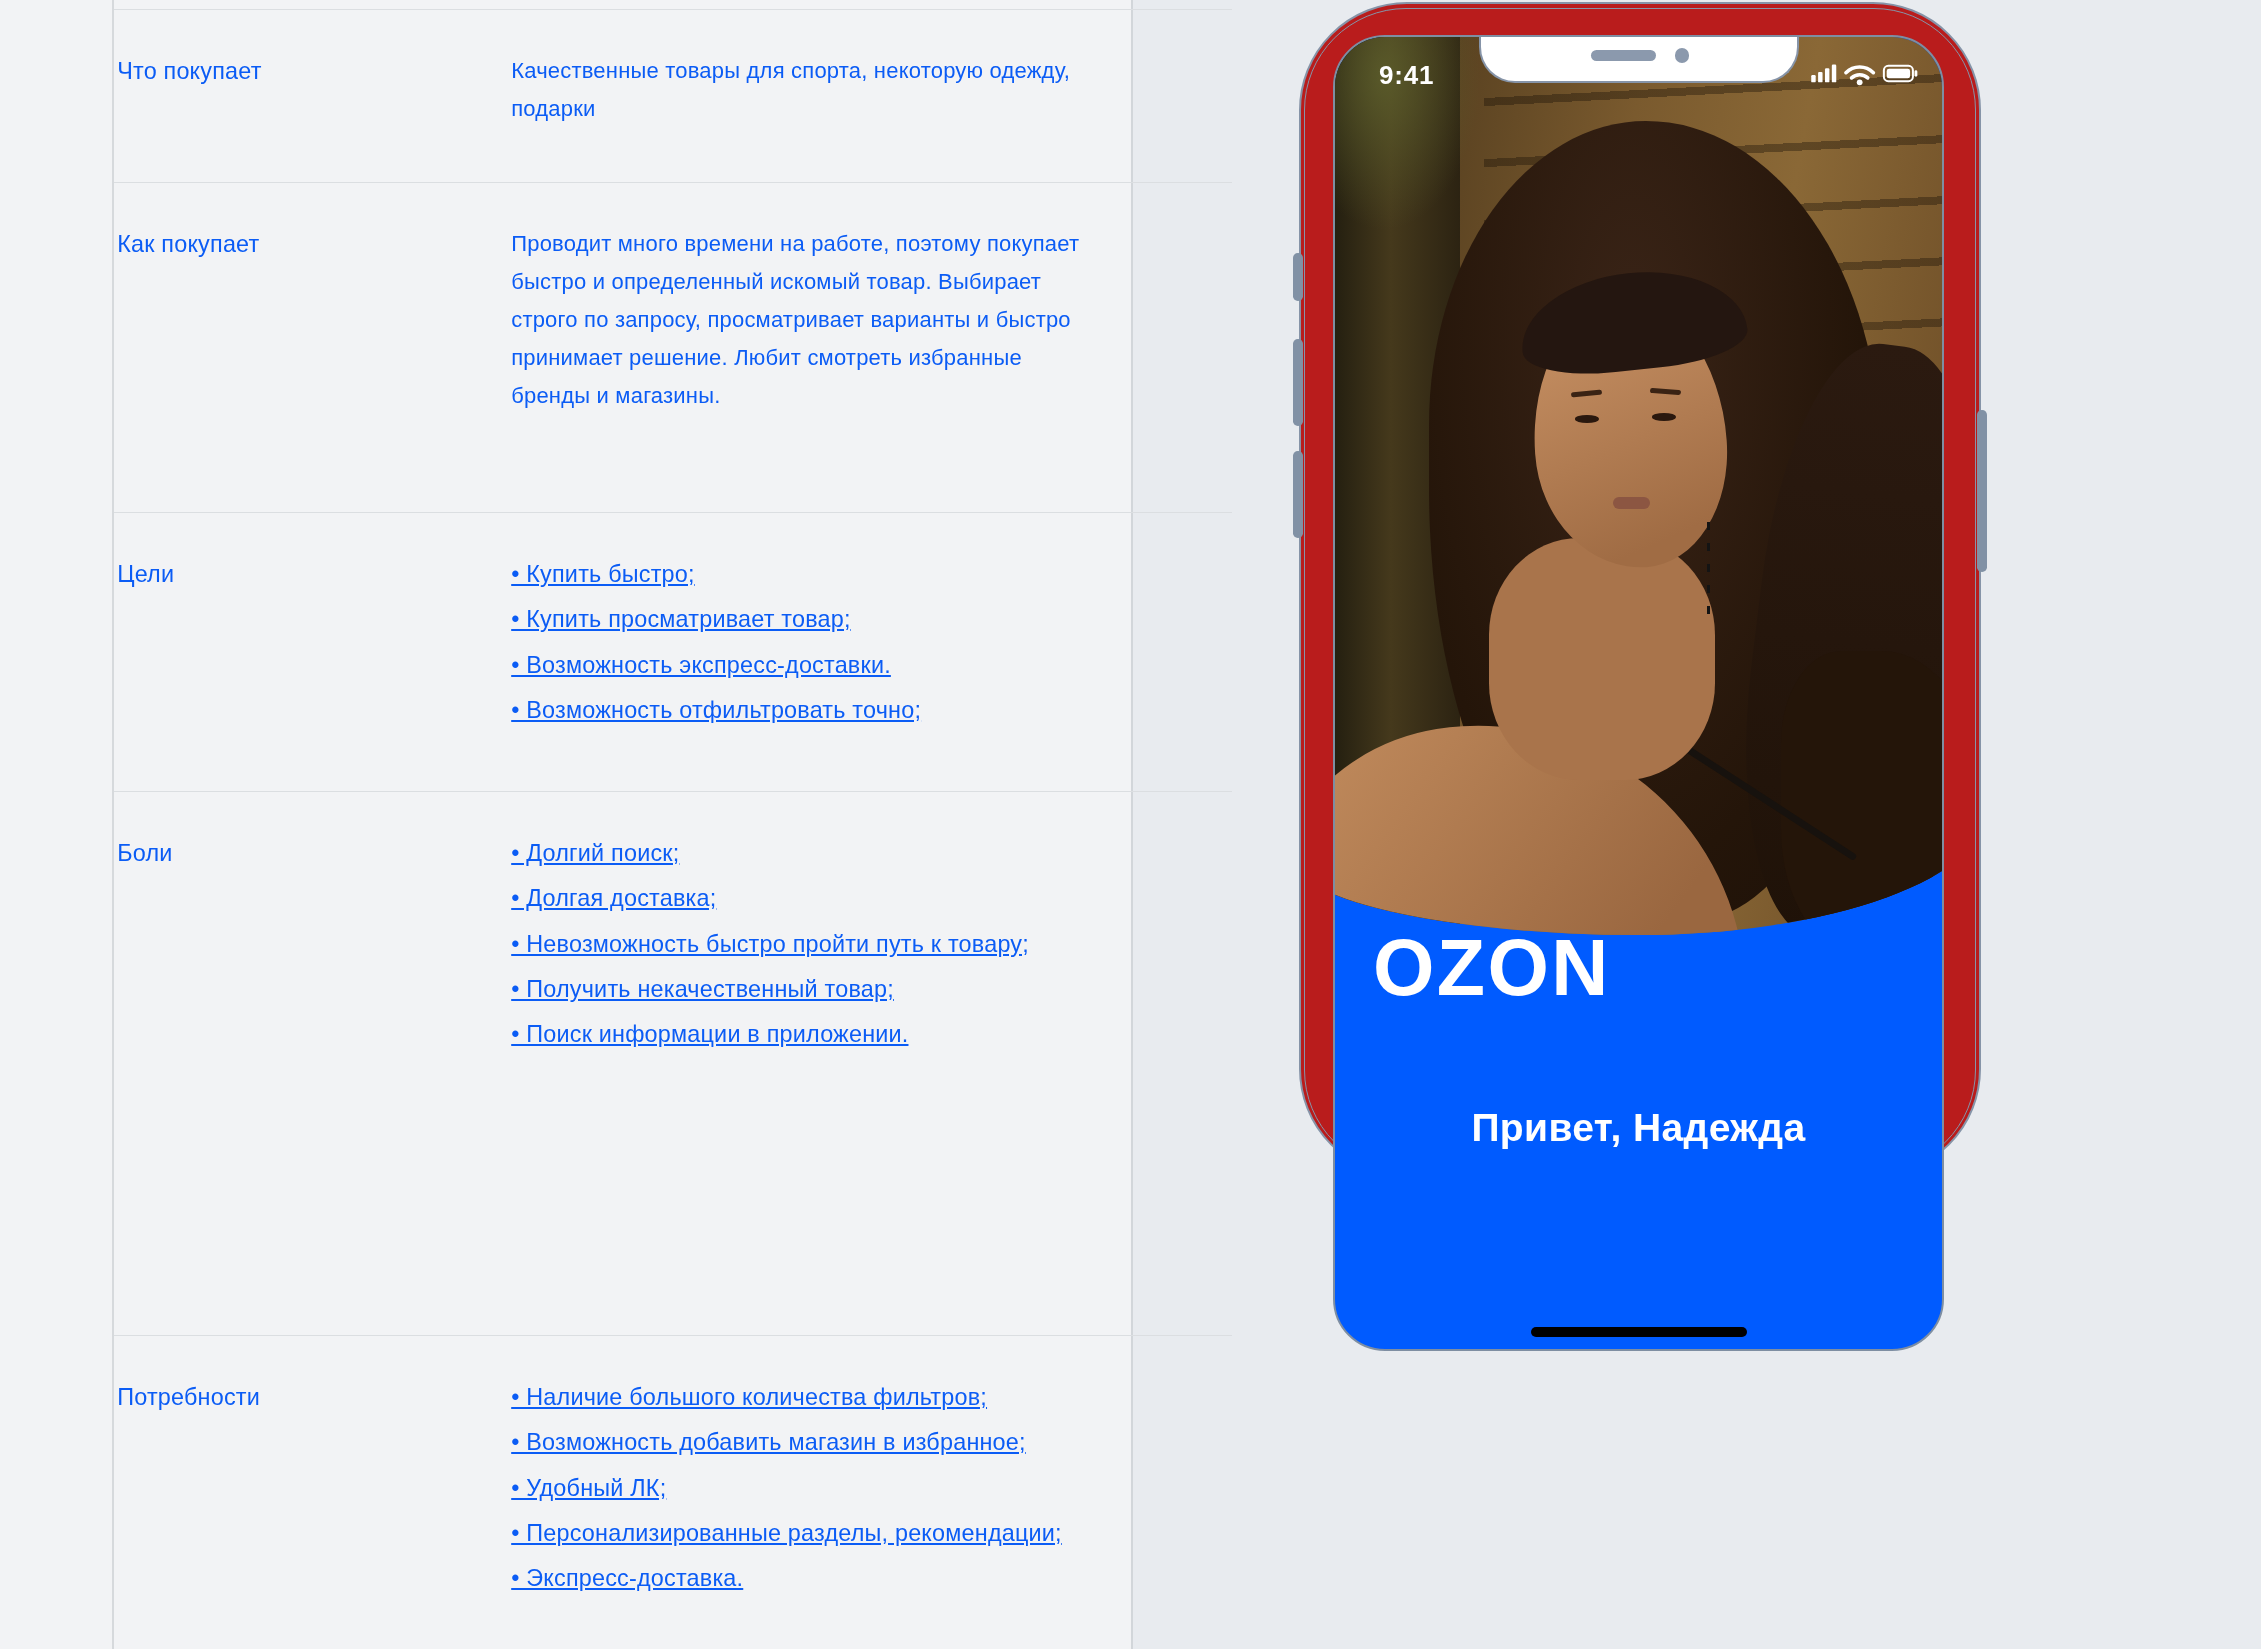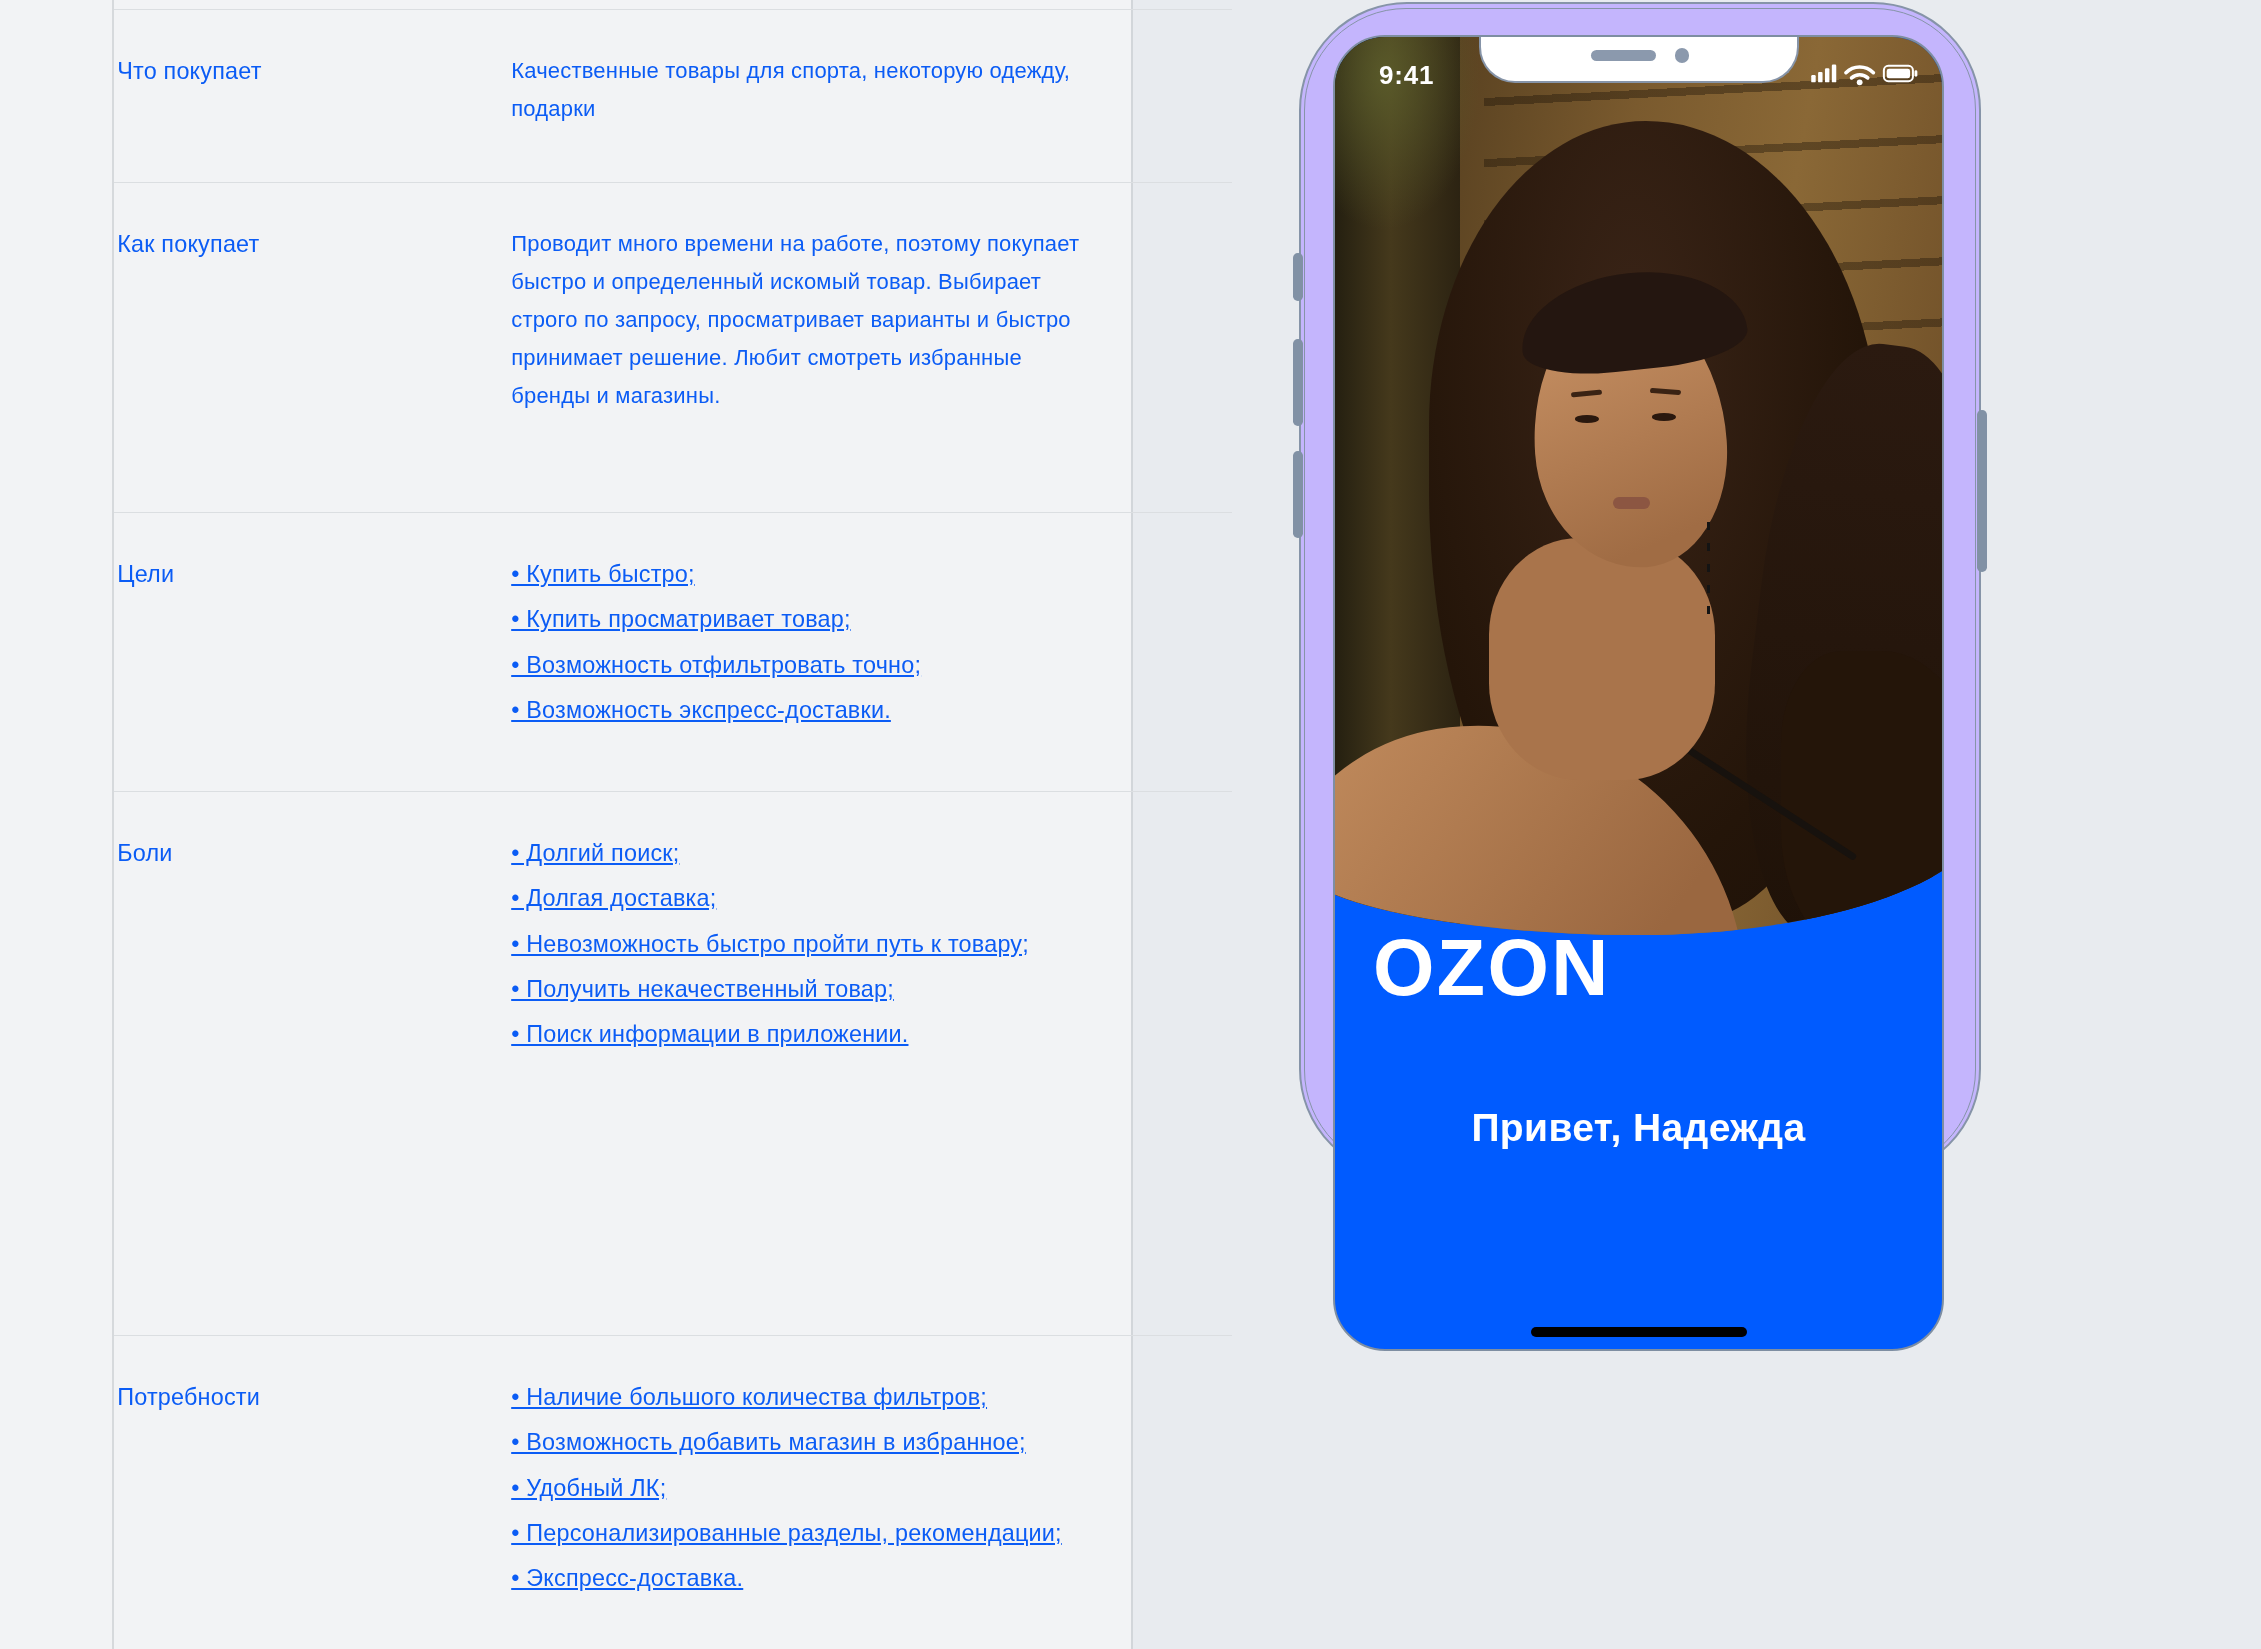--- a/index.html
+++ b/index.html
@@ -14,21 +14,21 @@
   
   .persona-table{position:absolute;left:114px;top:9px;width:1118px;color:#0b5cf5;}
   .p-row{display:flex;border-top:1.6px solid #dbdee1;box-sizing:border-box;}
   .row-label{width:394px;padding:42px 0 0 3.2px;font-size:23.4px;line-height:38px;letter-spacing:0.2px;}
   .row-content{flex:1;padding-top:42px;}
   .cell-text{width:569px;font-size:22px;line-height:38px;letter-spacing:0.2px;}
   .cell-list{width:623px;font-size:23.4px;}
   .bullet{line-height:38px;margin-bottom:7.3px;letter-spacing:0.2px;text-decoration:underline;}
 
   
-  .phone{position:absolute;left:1299px;top:2.4px;width:682px;height:1175px;background:#c4b5fd;
+  .phone{position:absolute;left:1299px;top:2.4px;width:682px;height:1175px;background:#b91c1c;
          border:2.4px solid #8694a8;border-radius:108px;box-sizing:border-box;}
   .phone::before{content:"";position:absolute;inset:3.2px;border:1.6px solid #8694a8;border-radius:102px;pointer-events:none;}
   .side-btn{position:absolute;background:#8191a5;border-radius:4.8px;}
   .btn-mute{left:-8px;top:249px;width:9.7px;height:48px;}
   .btn-vol-up{left:-8px;top:335px;width:9.7px;height:87px;}
   .btn-vol-down{left:-8px;top:447px;width:9.7px;height:87px;}
   .btn-power{right:-8px;top:406px;width:9.7px;height:162px;}
 
   .screen{position:absolute;left:32px;top:31px;width:611px;height:1316px;background:#005bff;
           border:2.4px solid #7e8ea2;border-radius:52px;box-sizing:border-box;overflow:hidden;}
@@ -114,22 +114,22 @@
         <div class="cell-text">Проводит много времени на работе, поэтому покупает быстро и определенный искомый товар. Выбирает строго по запросу, просматривает варианты и быстро принимает решение. Любит смотреть избранные бренды и магазины.</div>
       </div>
     </div>
 
     <div class="p-row" style="height:279px">
       <div class="row-label">Цели</div>
       <div class="row-content">
         <div class="cell-list">
             <div class="bullet">• Купить быстро;</div>
             <div class="bullet">• Купить просматривает товар;</div>
+            <div class="bullet">• Возможность экспресс-доставки.</div>
             <div class="bullet">• Возможность отфильтровать точно;</div>
-            <div class="bullet">• Возможность экспресс-доставки.</div>
           </div>
       </div>
     </div>
 
     <div class="p-row" style="height:544px">
       <div class="row-label">Боли</div>
       <div class="row-content">
         <div class="cell-list">
             <div class="bullet">• Долгий поиск;</div>
             <div class="bullet">• Долгая доставка;</div>

